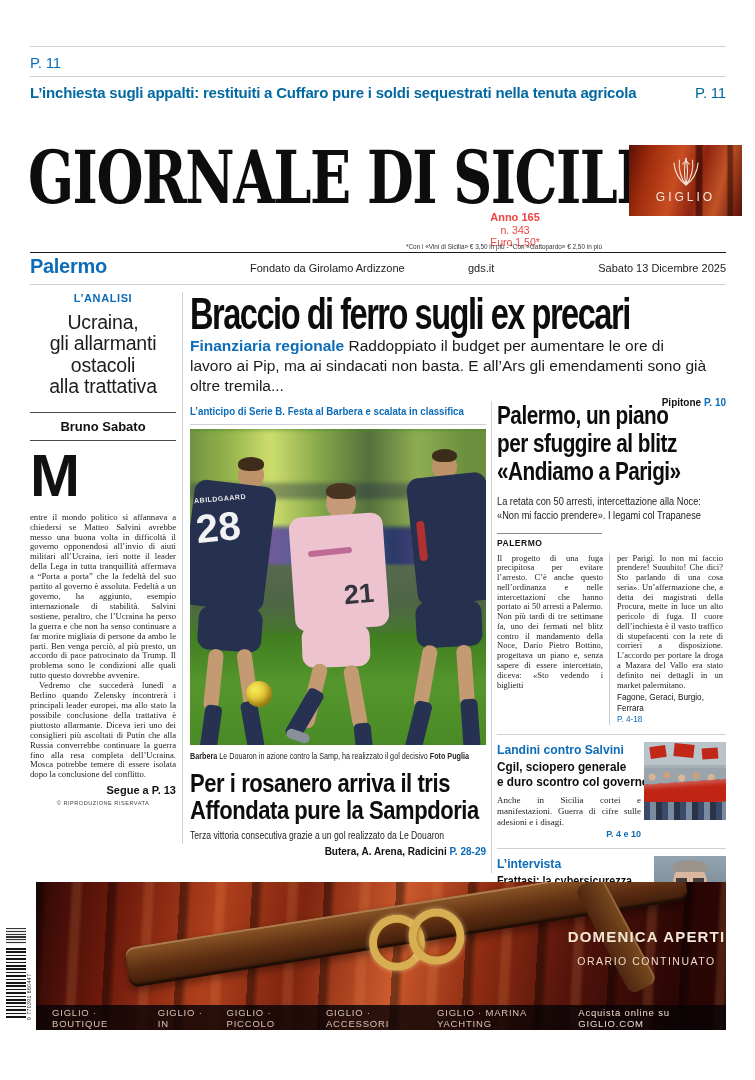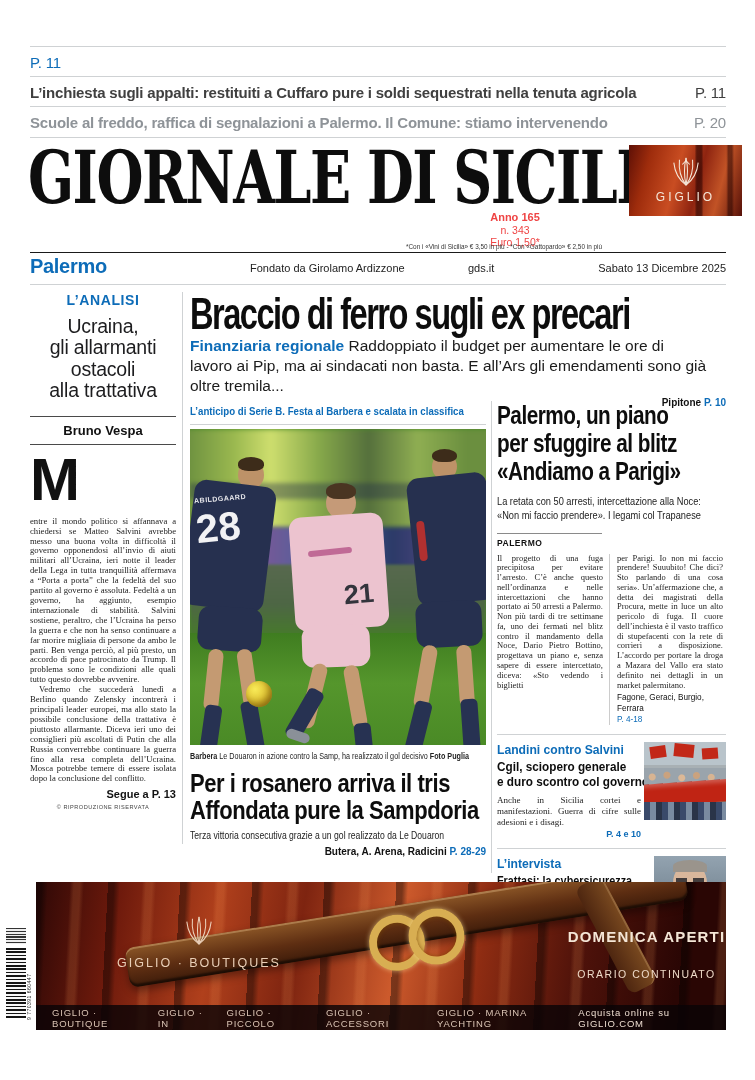--- a/index.html
+++ b/index.html
@@ -9,21 +9,21 @@
   .cx{display:inline-block;transform-origin:left top;white-space:nowrap}
   .pre{white-space:pre}
   .just{text-align:justify;text-justify:inter-word}
   .hr{position:absolute;height:1px;background:#cfd2d4}
   .vr{position:absolute;width:1px;background:#cfd2d4}
 
   
   .teaser{position:absolute;left:30px;width:696px;height:30px;border-top:1px solid #cfd2d4;
           display:flex;align-items:center;justify-content:space-between;
           font-weight:bold;font-size:15px;letter-spacing:-0.2px}
-  .t-blue{color:#0d6cb8}.t-black{color:#404040}.t-gray{color:#8e9398}
+  .t-blue{color:#0d6cb8}.t-black{color:#0369a1}.t-gray{color:#8e9398}
   .t-page{font-weight:normal;font-size:15px}
 
   
   .mast-title{position:absolute;left:28px;top:144px;font-family:"DejaVu Serif",serif;
      font-weight:bold;font-size:72px;line-height:.95;letter-spacing:-2px;color:#0d0d0d;
      transform:scaleX(.75);transform-origin:left top;white-space:nowrap}
   .giglio-box{position:absolute;left:629px;top:145px;width:113px;height:71px;overflow:hidden;
      background:linear-gradient(105deg,#5e1006,#9e2c0c 18%,#c94d22 42%,#8e2410 60%,#c25326 78%,#551008);
      display:flex;flex-direction:column;align-items:center;justify-content:center}
   .giglio-box::after{content:"";position:absolute;inset:0;
@@ -33,21 +33,21 @@
   .edition .b{font-weight:bold;font-size:11px}
   .edition .r{font-size:10.5px}
   .edition-note{position:absolute;left:300px;top:243px;width:302px;text-align:right;font-size:6.4px;color:#333}
 
   
   .city{position:absolute;left:30px;top:255px;font-size:20px;font-weight:bold;color:#0d6cb8;letter-spacing:-0.3px}
   .dl{position:absolute;top:262px;font-size:11px;color:#222}
 
   
   .analysis{position:absolute;left:30px;top:292px;width:146px}
-  .an-label{text-align:center;color:#0d6cb8;font-weight:bold;font-size:14px;letter-spacing:.6px}
+  .an-label{text-align:center;color:#0d6cb8;font-weight:bold;font-size:11px;letter-spacing:.6px}
   .an-head{margin-top:8px;text-align:center;font-size:19.5px;line-height:1.1;color:#1d1d1f;letter-spacing:-0.2px;white-space:pre-line}
   .an-rule{height:1px;background:#4a4a4a;margin-top:14px}
   .an-author{text-align:center;font-weight:bold;font-size:13px;padding:6px 0}
   .an-drop{font-weight:bold;font-size:60px;line-height:.9;margin-top:8px}
   .an-body{margin-top:10px;font-family:"Liberation Serif",serif;font-size:8.7px;line-height:1.14;color:#1c1c1c}
   .an-body p{margin:0}
   .an-body p + p{text-indent:9px}
   .an-follow{text-align:right;font-weight:bold;font-size:11px;margin-top:4px}
   .an-copy{text-align:center;font-size:5.6px;color:#444;letter-spacing:.5px;margin-top:4px}
 
@@ -150,21 +150,21 @@
   .belt2{position:absolute;left:520px;top:38px;width:120px;height:30px;transform:rotate(62deg);border-radius:8px;
      background:linear-gradient(180deg,#7a4a20,#4e2610);box-shadow:inset 0 2px 0 rgba(255,220,170,.2)}
   .buckle{position:absolute;left:332px;top:28px;width:92px;height:50px;transform:rotate(-9deg)}
   .buckle span{position:absolute;top:2px;width:40px;height:40px;border:8px solid #d8ae52;border-radius:50%;
      box-shadow:inset 0 0 4px rgba(120,70,0,.8),0 0 5px rgba(255,230,160,.6)}
   .buckle .g2{left:40px}
   .ad-brand{position:absolute;left:78px;top:34px;width:170px;text-align:center;color:#ecd2bc;z-index:3}
   .ad-brand .txt{font-size:12.5px;letter-spacing:2px;margin-top:6px;color:#e9cfb7}
   .ad-promo{position:absolute;left:518px;top:46px;width:185px;text-align:center;color:#f4e6d6;z-index:3}
   .ad-promo .l1{font-size:15px;letter-spacing:1.2px;font-weight:bold}
-  .ad-promo .l2{font-size:10.5px;letter-spacing:1.5px;margin-top:23px;color:#eedac8}
+  .ad-promo .l2{font-size:10.5px;letter-spacing:1.5px;margin-top:10px;color:#eedac8}
   .ad-strip{position:absolute;left:0;right:0;bottom:0;height:25px;background:rgba(10,4,6,.82);
      display:flex;align-items:center;padding:0 16px;gap:20px;color:#d9c3b3;font-size:9.5px;letter-spacing:.8px;z-index:4}
   .ad-strip .online{margin-left:auto;color:#ecdccf}
 
   
   .barcode{position:absolute;left:6px;top:948px;width:20px;height:70px;
      background:repeating-linear-gradient(180deg,#151515 0 1.6px,#f8f8f8 1.6px 3.4px)}
   .bc-top{position:absolute;left:6px;top:928px;width:20px;height:16px;
      background:repeating-linear-gradient(180deg,#333 0 1.2px,#eee 1.2px 2.8px)}
   .bc-num{position:absolute;left:26px;top:948px;height:72px;writing-mode:vertical-rl;transform:rotate(180deg);
@@ -174,24 +174,20 @@
 <body>
 
 <div id="page">
 
   <div class="teaser t-blue" style="top:46px">
     <span class="t-page">P. 11</span>
   </div>
   <div class="teaser t-black" style="top:76px">
     <span>L’inchiesta sugli appalti: restituiti a Cuffaro pure i soldi sequestrati nella tenuta agricola</span>
     <span class="t-page">P. 11</span>
-  </div>
-  <div class="teaser t-gray" style="top:106px;border-bottom:1px solid #cfd2d4">
-    <span>Scuole al freddo, raffica di segnalazioni a Palermo. Il Comune: stiamo intervenendo</span>
-    <span class="t-page">P. 20</span>
   </div>
 
   <div class="mast-title">GIORNALE DI SICILIA</div>
   <div class="giglio-box">
     <svg width="36" height="30" viewBox="0 0 36 32" style="z-index:2">
       <g fill="none" stroke="#f5e8da" stroke-width="1.1">
         <path d="M18 30 C10 24 6 16 5 6"></path>
           <path d="M18 30 C12 22 10 13 11 3"></path>
         <path d="M18 30 C16 21 16 10 18 1"></path>
           <path d="M18 30 C20 21 20 10 18 1"></path>
@@ -219,21 +215,21 @@
   <div class="vr" style="left:182px;top:292px;height:552px"></div>
   <div class="vr" style="left:491px;top:401px;height:472px"></div>
 
   <div class="analysis">
     <div class="an-label">L’ANALISI</div>
     <div class="an-head">Ucraina,
 gli allarmanti
 ostacoli
 alla trattativa</div>
     <div class="an-rule"></div>
-    <div class="an-author">Bruno Vespa</div>
+    <div class="an-author">Bruno Sabato</div>
     <div class="an-rule" style="margin-top:0"></div>
     <div class="an-drop">M</div>
     <div class="an-body just">
       <p>entre il mondo politico si affannava a chiedersi se Matteo Salvini avrebbe messo una buona volta in difficoltà il governo opponendosi all’invio di aiuti militari all’Ucraina, ieri notte il leader della Lega in tutta tranquillità affermava a “Porta a porta” che la fedeltà del suo partito al governo è assoluta. Fedeltà a un governo, ha aggiunto, esempio internazionale di stabilità. Salvini sostiene, peraltro, che l’Ucraina ha perso la guerra e che non ha senso continuare a far morire migliaia di persone da ambo le parti. Ben venga perciò, al più presto, un accordo di pace patrocinato da Trump. Il problema sono le condizioni alle quali tutto questo dovrebbe avvenire.</p>
       <p>Vedremo che succederà lunedì a Berlino quando Zelensky incontrerà i principali leader europei, ma allo stato la possibile conclusione della trattativa è piuttosto allarmante. Diceva ieri uno dei consiglieri più ascoltati di Putin che alla Russia converrebbe continuare la guerra fino alla resa completa dell’Ucraina. Mosca potrebbe temere di essere isolata dopo la conclusione del conflitto.</p>
     </div>
     <div class="an-follow">Segue a P. 13</div>
     <div class="an-copy">© RIPRODUZIONE RISERVATA</div>
   </div>
 
@@ -370,33 +366,20 @@
     </div>
   </div>
 
   <div class="ad">
     <div class="belt"></div>
     <div class="belt2"></div>
     <div class="buckle">
         <span></span>
         <span class="g2"></span>
       </div>
-    <div class="ad-brand">
-      <svg width="34" height="30" viewBox="0 0 36 32">
-        <g fill="none" stroke="#ecd2bc" stroke-width="1.1">
-          <path d="M18 30 C10 24 6 16 5 6"></path>
-            <path d="M18 30 C12 22 10 13 11 3"></path>
-          <path d="M18 30 C16 21 16 10 18 1"></path>
-            <path d="M18 30 C20 21 20 10 18 1"></path>
-          <path d="M18 30 C24 22 26 13 25 3"></path>
-            <path d="M18 30 C26 24 30 16 31 6"></path>
-        </g>
-      </svg>
-      <div class="txt">GIGLIO · BOUTIQUES</div>
-    </div>
     <div class="ad-promo">
       <div class="l1">DOMENICA APERTI</div>
       <div class="l2">ORARIO CONTINUATO</div>
     </div>
     <div class="ad-strip">
       <span>GIGLIO · BOUTIQUE</span>
       <span>GIGLIO · IN</span>
       <span>GIGLIO · PICCOLO</span>
       <span>GIGLIO · ACCESSORI</span>
       <span>GIGLIO · MARINA YACHTING</span>

